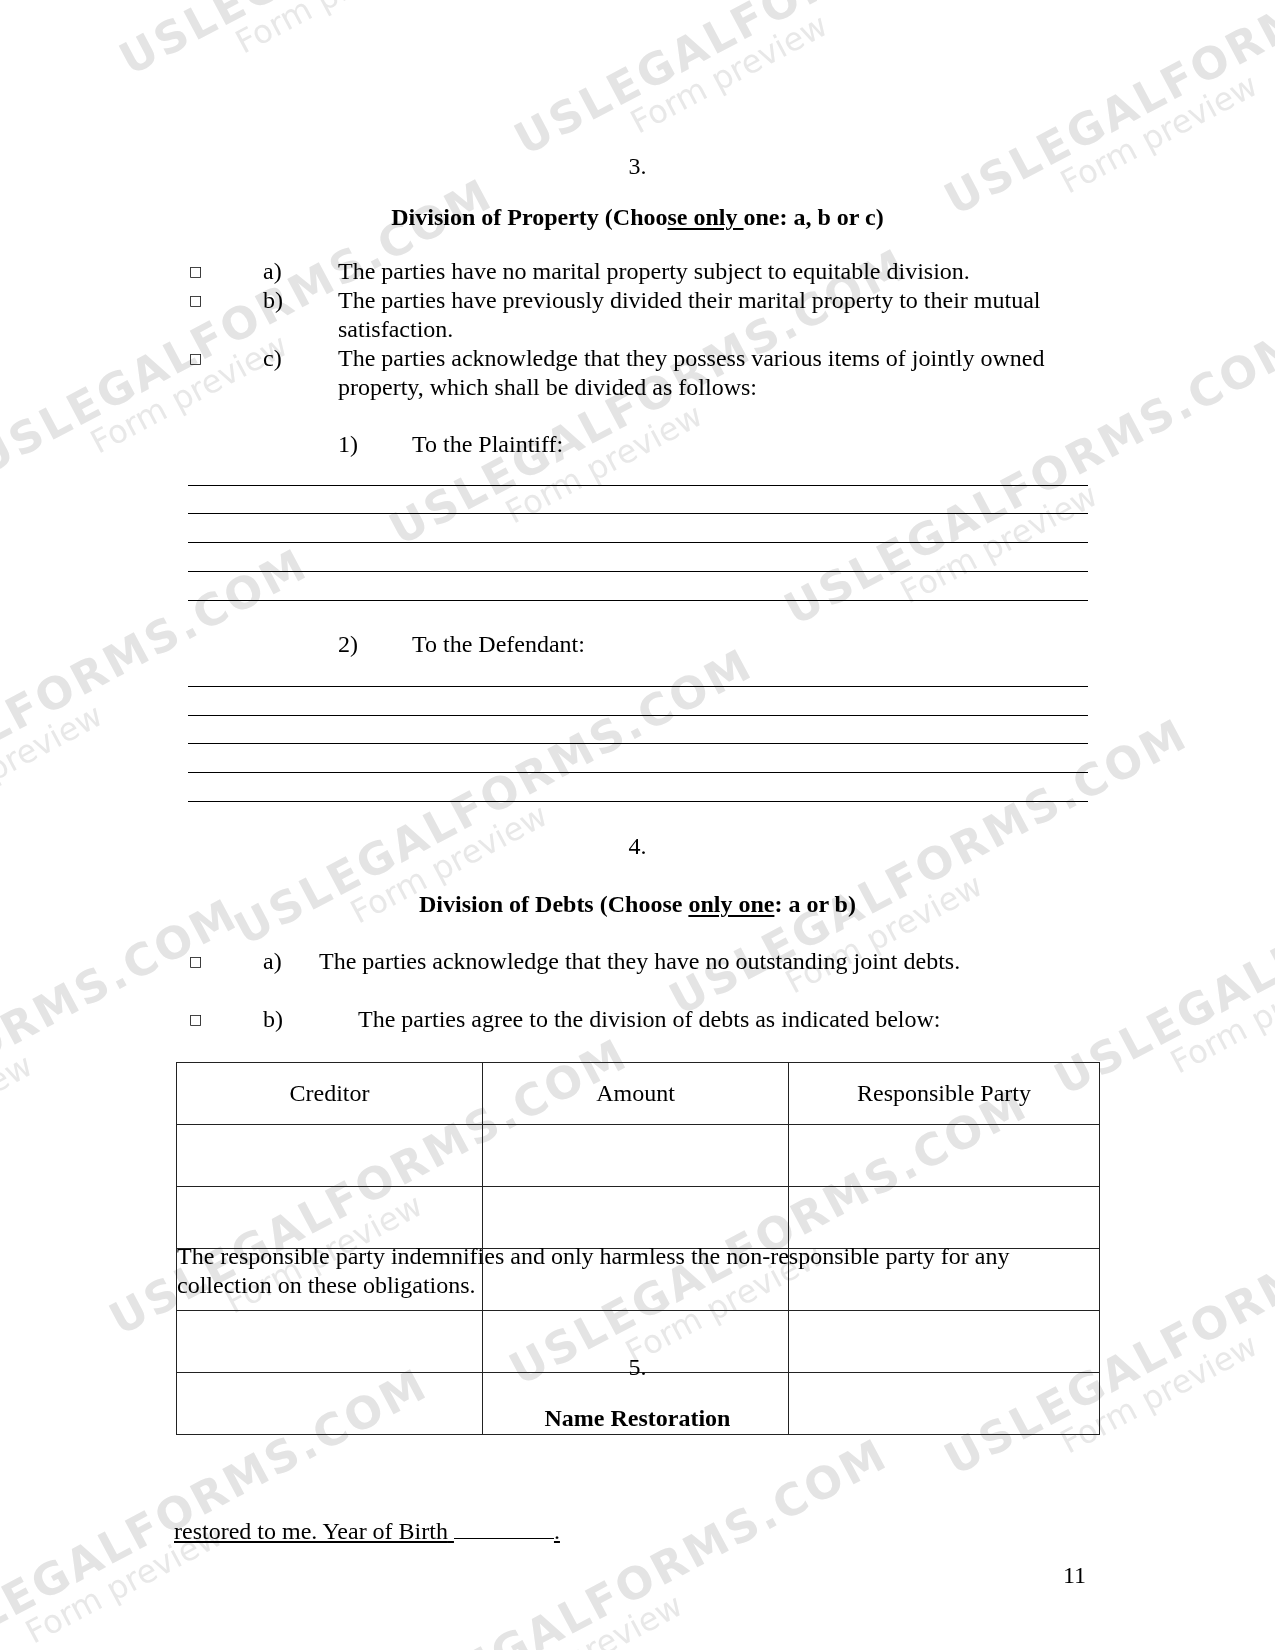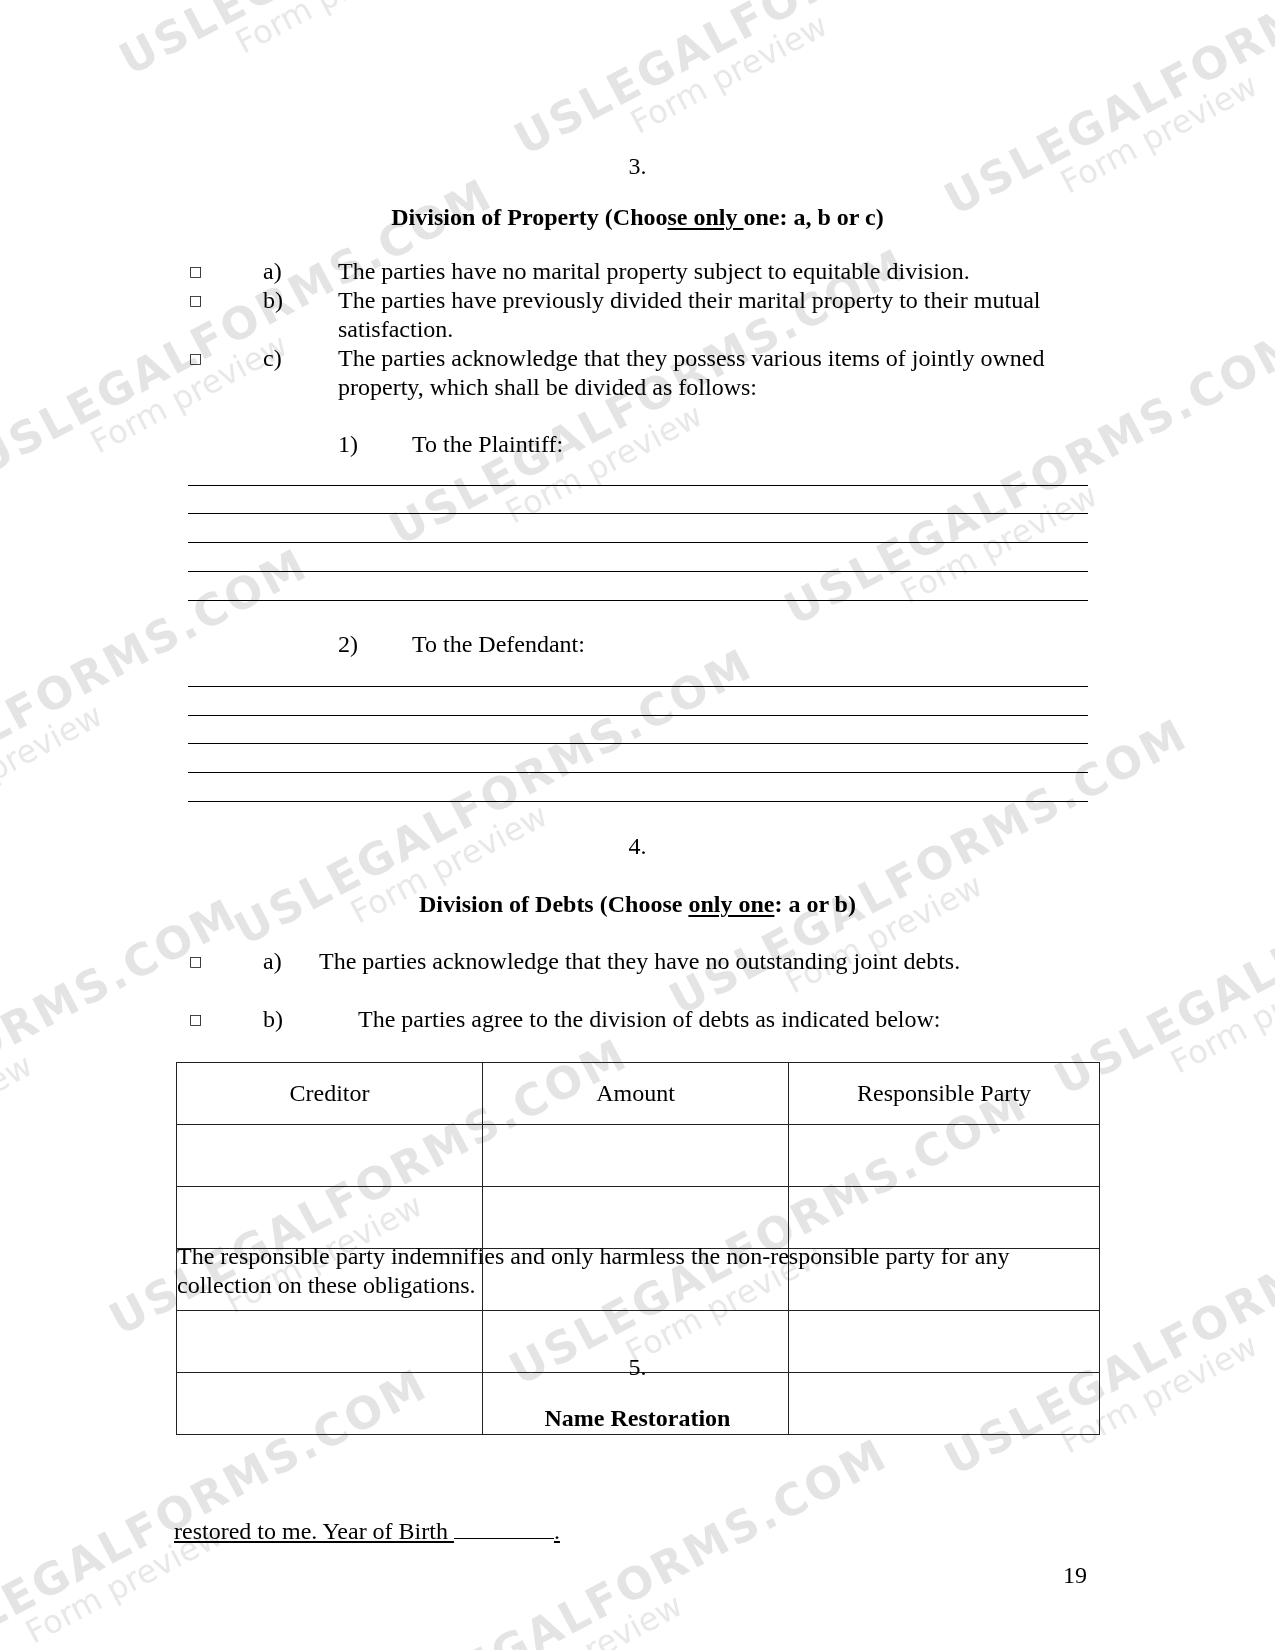--- a/index.html
+++ b/index.html
@@ -193,14 +193,14 @@
 
   <div class="abs center" style="top:1355px;">5.</div>
   <div class="abs center bold" style="top:1406px;">Name Restoration</div>
 
 
   <div class="abs" style="left:174px;top:1518px;text-decoration:underline;">
     <span>restored to me. Year of Birth</span>
     <span class="blank" style="width:100px;"></span><span>.</span>
   </div>
 
-  <span class="abs" style="left:1063px;top:1563px;">19</span>
+  <span class="abs" style="left:1063px;top:1563px;">11</span>
 </div>
 
 </body></html>

